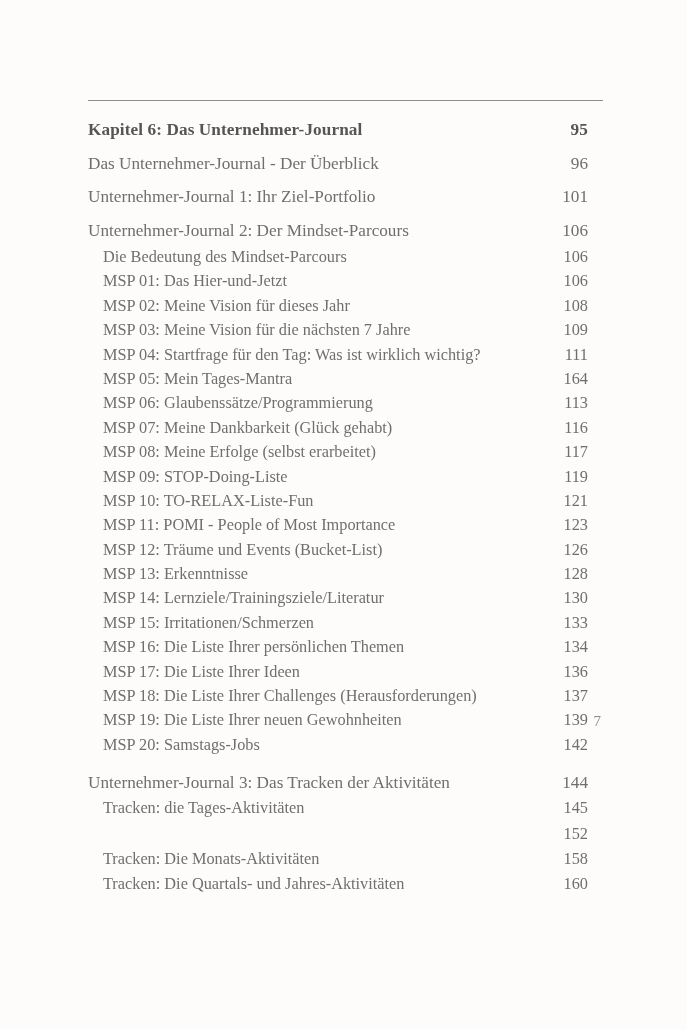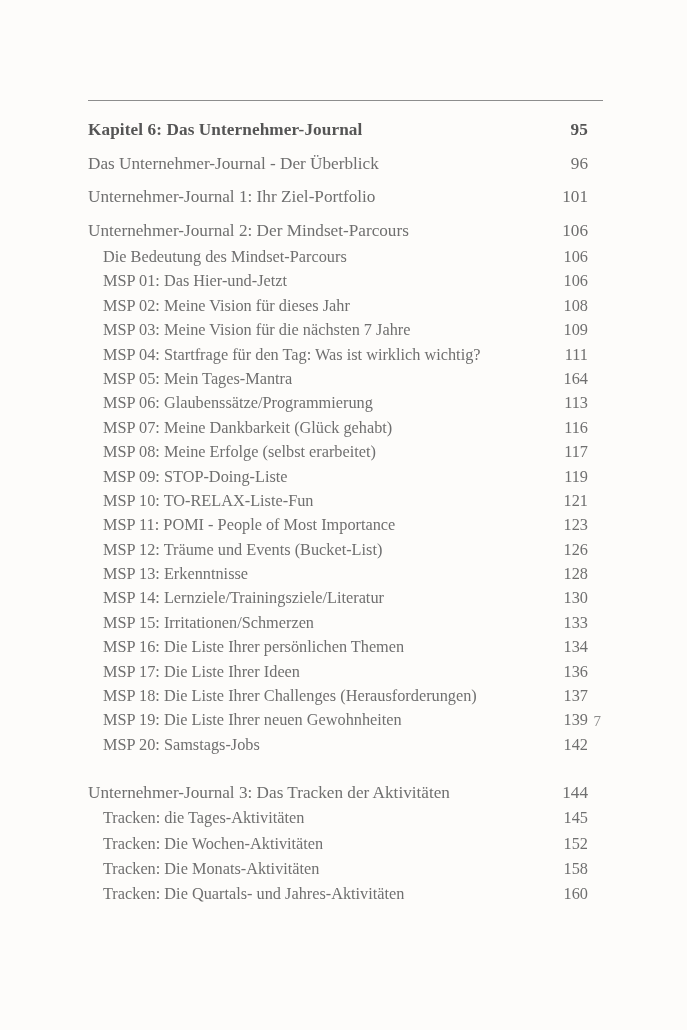--- a/index.html
+++ b/index.html
@@ -73,21 +73,21 @@
     color: #555555;
   }
 
   
   .row.lvl1 {
     font-size: 17.2px;
     color: #6f6f6f;
     margin-top: 13.5px;
   }
   .row.lvl1.tight {
-    margin-top: 28px;
+    margin-top: 18px;
     gap: 44px;
   }
 
   
   .row.lvl2 {
     font-size: 16.3px;
     color: #6f6f6f;
     padding-left: 15px;
     width: 500px;
     box-sizing: border-box;
@@ -252,21 +252,20 @@
           <span class="label">Unternehmer-Journal 3: Das Tracken der Aktivitäten</span>
           <span class="filler"></span>
           <span class="page-no">144</span>
         </div>
         <div class="row lvl2 first track">
           <span class="label">Tracken: die Tages-Aktivitäten</span>
           <span class="filler"></span>
           <span class="page-no">145</span>
         </div>
         <div class="row lvl2 track">
-          <span class="label">Tracken: Die Wochen-Aktivitäten</span>
           <span class="filler"></span>
           <span class="page-no">152</span>
         </div>
         <div class="row lvl2 track">
           <span class="label">Tracken: Die Monats-Aktivitäten</span>
           <span class="filler"></span>
           <span class="page-no">158</span>
         </div>
         <div class="row lvl2 track">
           <span class="label">Tracken: Die Quartals- und Jahres-Aktivitäten</span>

